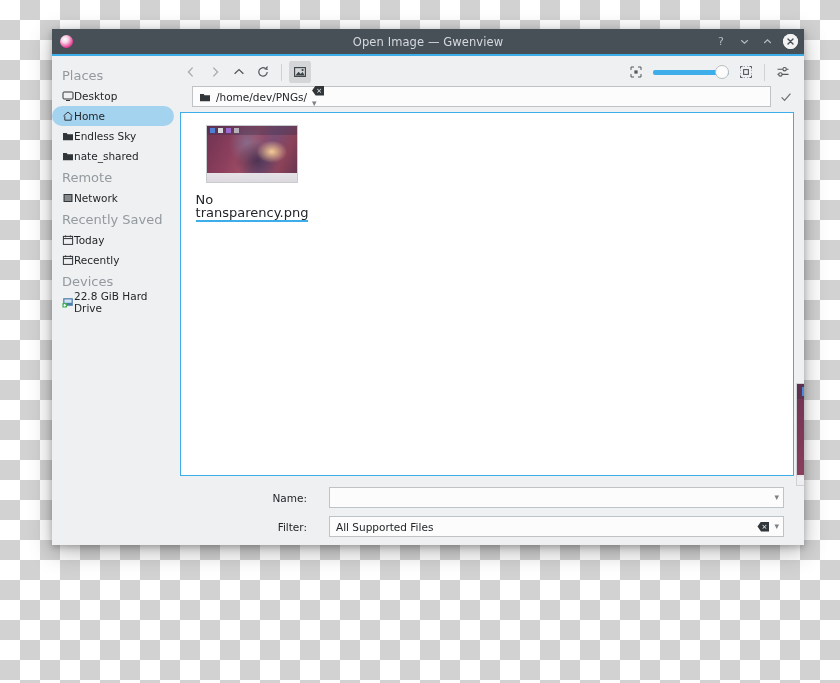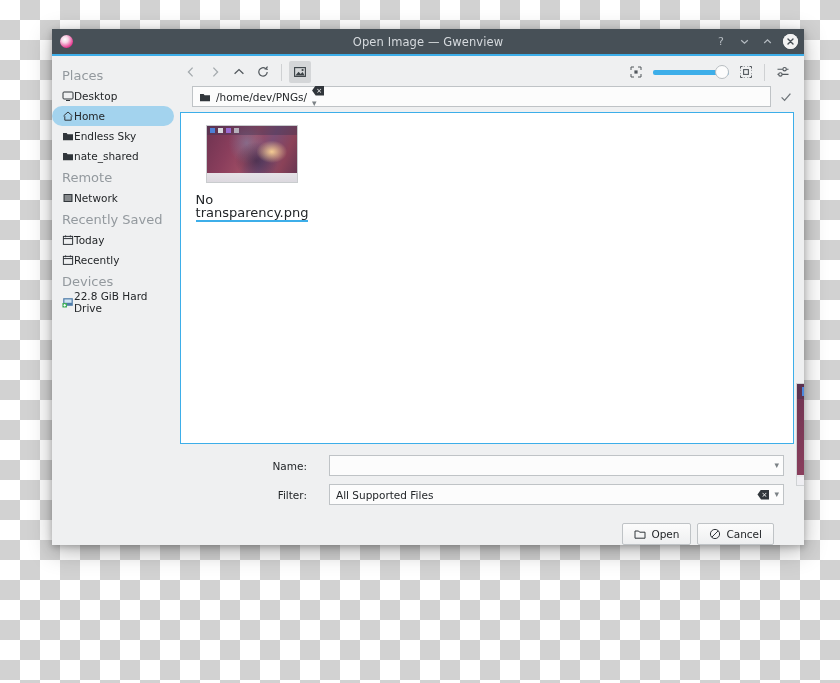--- a/index.html
+++ b/index.html
@@ -425,36 +425,17 @@
           <div class="flbl">Filter:</div>
           <div class="fctl">
             <span>All Supported Files</span>
             <span class="right">
               <span class="clr-icon">×</span>
               <span class="chev">▾</span>
             </span>
           </div>
         </div>
 
-        <div class="btnrow">
-          <div class="btn">
-            <span class="pico">
-              <svg width="12" height="12" viewBox="0 0 12 12">
-                  <path d="M1 3 h3.6 l1 1.2 H11 v6 H1 Z" fill="none" stroke="#31363b" stroke-width="1"></path>
-                </svg>
-            </span>
-            <span>Open</span>
-          </div>
-          <div class="btn">
-            <span class="pico">
-              <svg width="12" height="12" viewBox="0 0 12 12">
-                  <circle cx="6" cy="6" r="4.6" fill="none" stroke="#31363b" stroke-width="1"></circle>
-                  <path d="M2.8 9.2 L9.2 2.8" stroke="#31363b" stroke-width="1"></path>
-                </svg>
-            </span>
-            <span>Cancel</span>
-          </div>
-        </div>
       </div>
 
     </div>
   </div>
 </div>
 
 </body></html>

